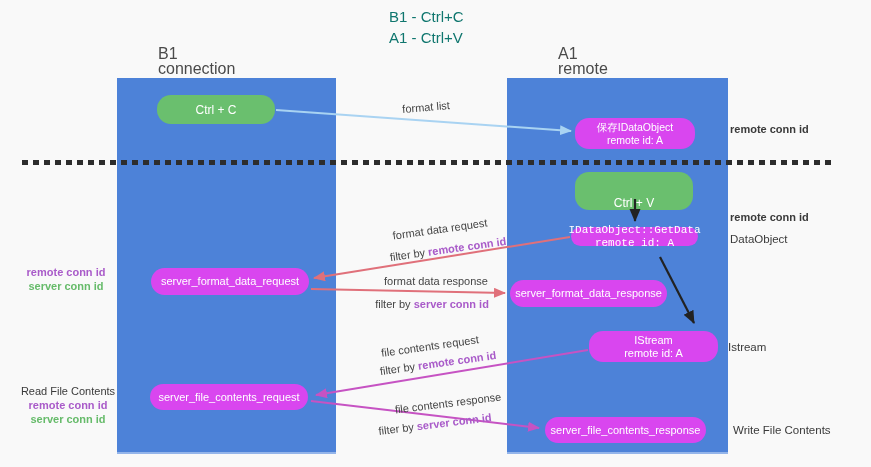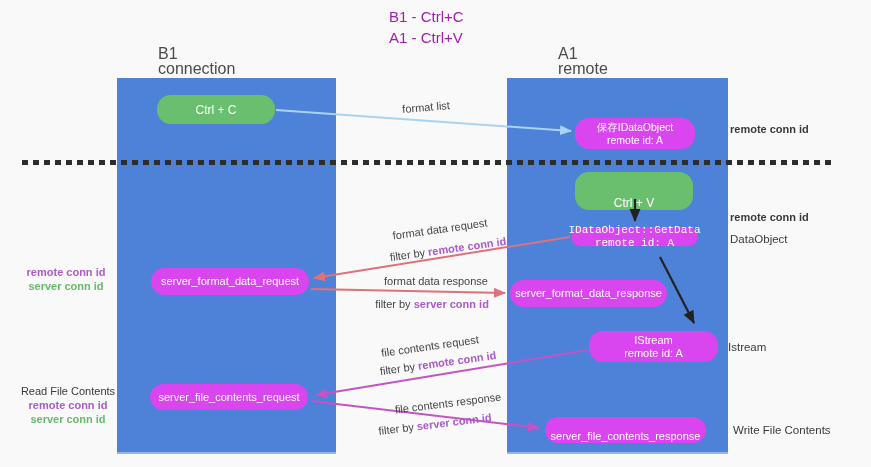--- a/index.html
+++ b/index.html
@@ -1,18 +1,18 @@
 <!DOCTYPE html>
 <html><head>
 <meta charset="utf-8">
 <style>
   html,body{margin:0;padding:0;background:#f9f9f9;}
   .stage{position:relative;width:871px;height:467px;background:#f9f9f9;overflow:hidden;
          font-family:"Liberation Sans",sans-serif;}
-  .title{position:absolute;left:389px;top:6px;font-size:15px;line-height:21px;color:#a21caf;}
+  .title{position:absolute;left:389px;top:6px;font-size:15px;line-height:21px;color:#0f766e;}
   .hdr{position:absolute;width:120px;text-align:left;font-size:16px;line-height:15px;color:#4a4a4a;}
   .col{position:absolute;top:78px;height:374px;background:#4d82d8;border-bottom:2px solid #94b5ea;z-index:1;}
   .dash{position:absolute;left:22px;top:160px;width:811px;height:5px;z-index:3;
         background:repeating-linear-gradient(90deg,#2d2d2d 0 6px,transparent 6px 11px);}
   .box{position:absolute;display:flex;flex-direction:column;align-items:center;justify-content:center;
        color:#fff;text-align:center;z-index:2;border-radius:14px;}
   .green{background:#6abf6e;font-size:12px;}
   .orange{background:#d946ef;font-size:11px;line-height:13px;}
   svg.arrows{position:absolute;left:0;top:0;z-index:4;pointer-events:none;}
   .albl{position:absolute;white-space:nowrap;font-size:11px;color:#454545;z-index:5;}
@@ -77,21 +77,21 @@
 
   <div class="box orange" style="left:589px;top:331px;width:129px;height:31px;">
     <span>IStream</span>
     <span>remote id: A</span>
   </div>
 
   <div class="box orange" style="left:150px;top:384px;width:158px;height:26px;">
     <span>server_file_contents_request</span>
   </div>
 
-  <div class="box orange" style="left:545px;top:417px;width:161px;height:26px;justify-content:flex-end;">
+  <div class="box orange" style="left:545px;top:417px;width:161px;height:26px;">
     <span>server_file_contents_response</span>
   </div>
 
   <svg class="arrows" width="871" height="467">
     <defs>
       <marker id="mblue" markerUnits="userSpaceOnUse" markerWidth="13" markerHeight="11" refX="11" refY="5" orient="auto">
         <path d="M0,0 L12,5 L0,10 z" fill="#a9d3f2"></path>
       </marker>
       <marker id="msalmon" markerUnits="userSpaceOnUse" markerWidth="13" markerHeight="11" refX="11" refY="5" orient="auto">
         <path d="M0,0 L12,5 L0,10 z" fill="#e0707a"></path>

